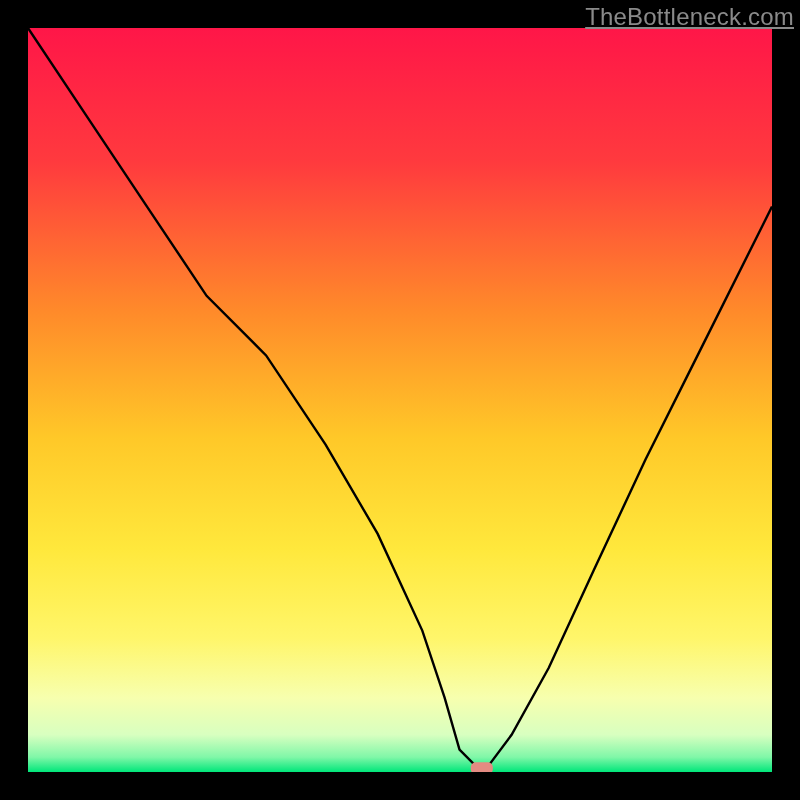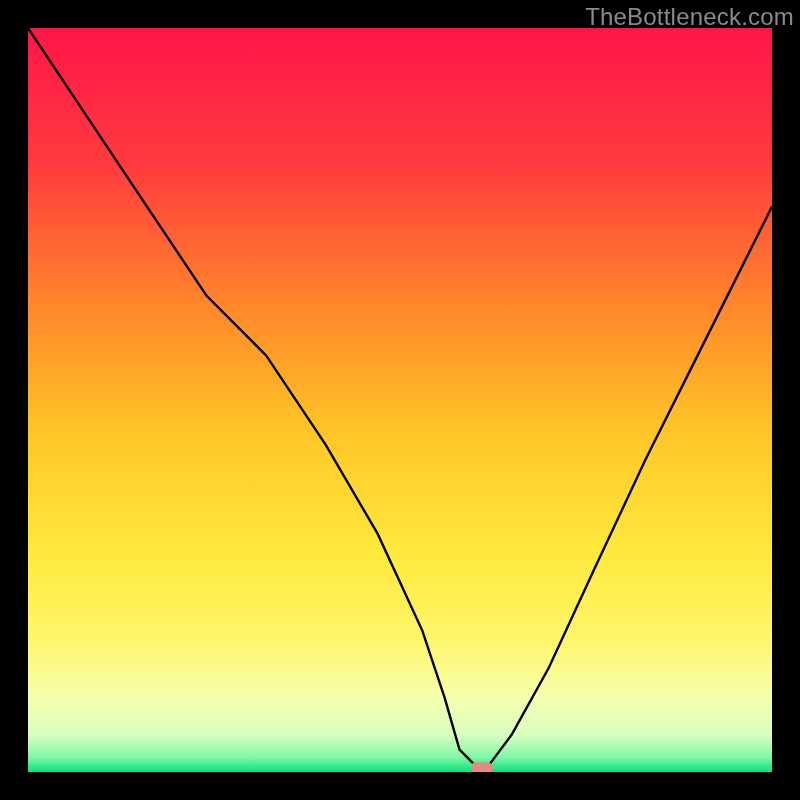--- a/index.html
+++ b/index.html
@@ -13,20 +13,21 @@
   }
   .watermark {
     position: absolute;
     top: 3px;
     right: 6px;
     color: #8a8a8a;
     font-size: 24px;
     font-weight: 500;
     letter-spacing: 0.2px;
     z-index: 10;
+    text-decoration: underline;
   }
   .plot-container {
     position: absolute;
     left: 28px;
     top: 28px;
     width: 744px;
     height: 744px;
   }
   svg { display: block; }
 </style>

